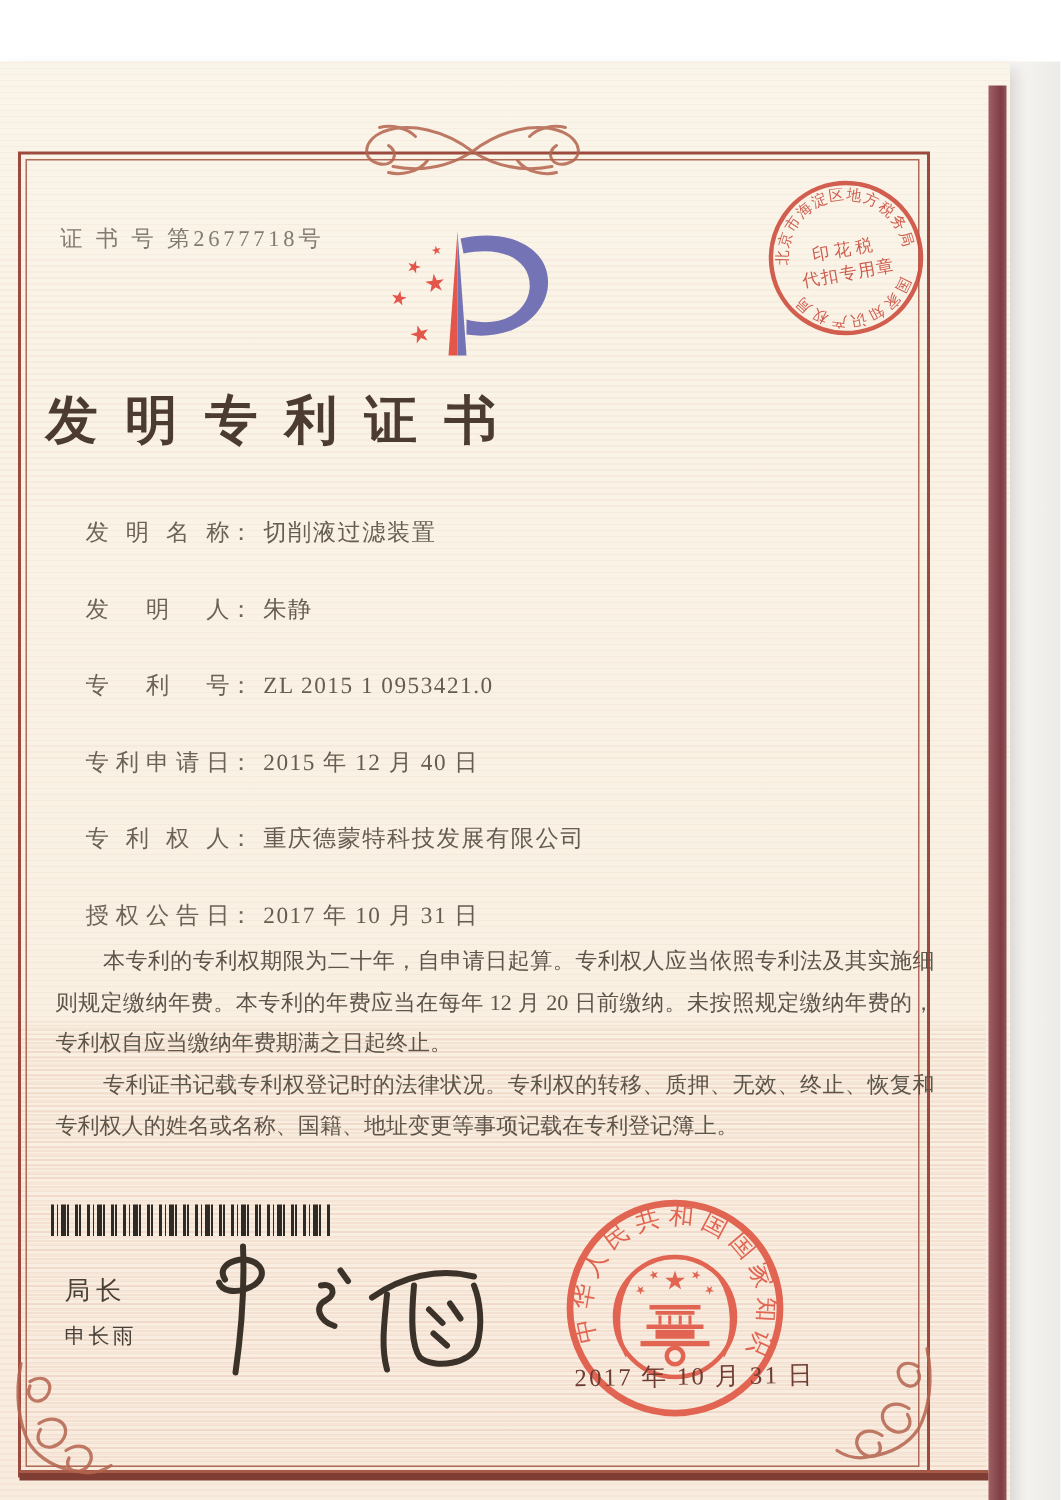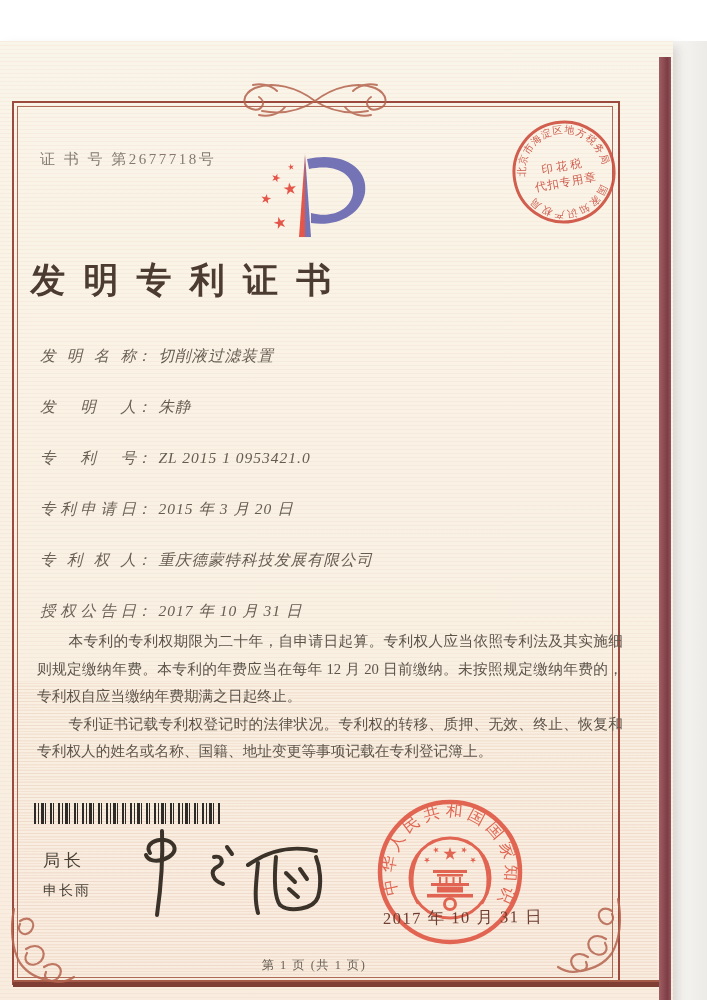--- a/index.html
+++ b/index.html
@@ -48,21 +48,21 @@
     position:absolute;left:40px;top:109px;
     font-size:15px;letter-spacing:2.5px;color:#837a70;
   }
   .logo{position:absolute;left:253px;top:110px;}
   .title{
     position:absolute;left:12px;top:216px;width:604px;margin:0;
     font-size:35px;font-weight:600;
     letter-spacing:.52em;text-indent:.52em;color:#4c3b31;
   }
   .fields{position:absolute;left:40px;top:0;}
-  .field-row{position:absolute;left:0;white-space:nowrap;font-size:15.5px;color:#6c6257;line-height:26px;font-style:italic;}
+  .field-row{position:absolute;left:17px;white-space:nowrap;font-size:15.5px;color:#6c6257;line-height:26px;}
   .field-row .flabel{display:inline-block;width:96px;text-align:justify;text-align-last:justify;letter-spacing:0;}
   .field-row .fcolon{margin-right:7px;}
   .field-row .fvalue{letter-spacing:1px;color:#665c51;}
   .r0{top:302px;} .r1{top:353px;} .r2{top:404px;} .r3{top:455px;} .r4{top:506px;} .r5{top:557px;}
   .body-text{
     position:absolute;left:37px;top:587px;width:586px;
     font-size:14.7px;line-height:27.6px;color:#5d544a;text-align:justify;
   }
   .body-text p{margin:0;text-indent:2.15em;}
   .barcode{
@@ -161,21 +161,21 @@
       <div class="field-row r0">
         <span class="flabel">发明名称</span><span class="fcolon">：</span><span class="fvalue">切削液过滤装置</span>
       </div>
       <div class="field-row r1">
         <span class="flabel">发明人</span><span class="fcolon">：</span><span class="fvalue">朱静</span>
       </div>
       <div class="field-row r2">
         <span class="flabel">专利号</span><span class="fcolon">：</span><span class="fvalue">ZL 2015 1 0953421.0</span>
       </div>
       <div class="field-row r3">
-        <span class="flabel">专利申请日</span><span class="fcolon">：</span><span class="fvalue">2015 年 3 月 20 日</span>
+        <span class="flabel">专利申请日</span><span class="fcolon">：</span><span class="fvalue">2015 年 12 月 40 日</span>
       </div>
       <div class="field-row r4">
         <span class="flabel">专利权人</span><span class="fcolon">：</span><span class="fvalue">重庆德蒙特科技发展有限公司</span>
       </div>
       <div class="field-row r5">
         <span class="flabel">授权公告日</span><span class="fcolon">：</span><span class="fvalue">2017 年 10 月 31 日</span>
       </div>
     </div>
 
     <div class="body-text">
@@ -230,21 +230,20 @@
           <rect x="-19" y="5" width="38" height="3"></rect>
           <rect x="-13" y="8.5" width="26" height="6"></rect>
           <rect x="-23" y="16" width="46" height="3.5"></rect>
         </g>
         <circle cx="0" cy="26" r="5.5" fill="none" stroke="#e05a47" stroke-width="3"></circle>
       </g>
     </svg>
 
     <div class="seal-date">2017 年 10 月 31 日</div>
 
-    <div class="page-note">第 1 页 (共 1 页)</div>
 
     <svg class="tax-stamp" width="116" height="116" viewBox="0 0 116 116">
       <defs>
         <path id="tax-top" d="M19,58 A39,39 0 0 1 97,58" fill="none"></path>
         <path id="tax-bot" d="M97,58 A39,39 0 0 1 19,58" fill="none"></path>
       </defs>
       <circle cx="58" cy="58" r="50" fill="none" stroke="#cc4a3a" stroke-width="3"></circle>
       <text font-size="10" letter-spacing="1" fill="#c84839" font-family="Liberation Serif, serif">
         <textPath href="#tax-top" startOffset="2">北京市海淀区地方税务局</textPath>
       </text>

